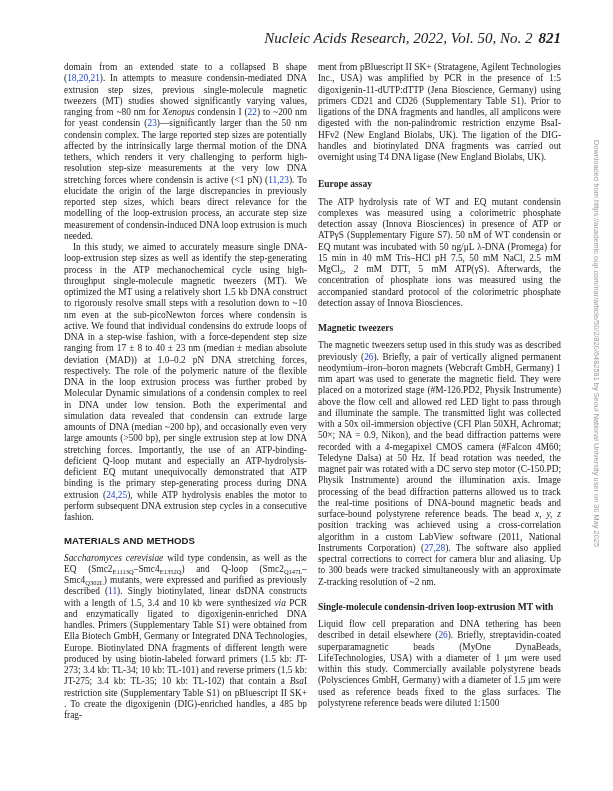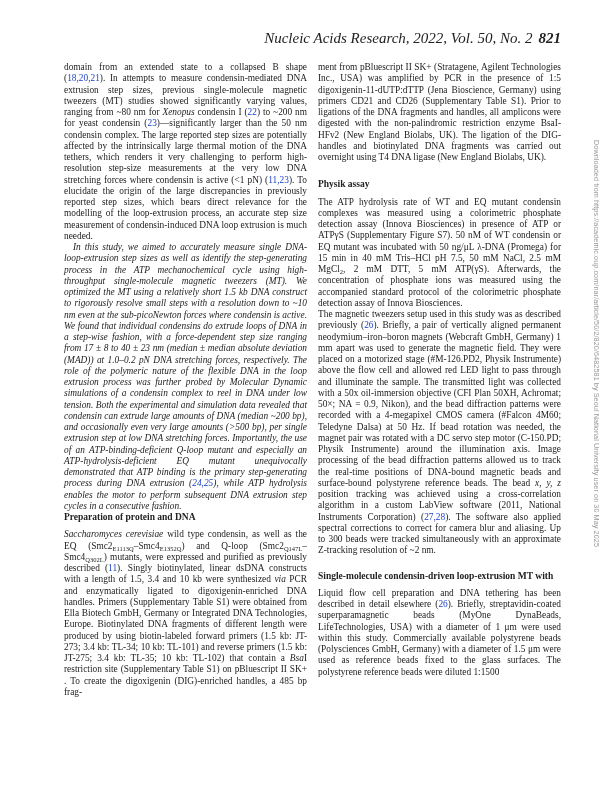--- a/index.html
+++ b/index.html
@@ -4,50 +4,51 @@
 <style>
   html, body { margin: 0; padding: 0; background: #ffffff; }
   body { width: 613px; height: 791px; position: relative; overflow: hidden;
          font-family: "Liberation Serif", serif; color: #222; }
   .header { position: absolute; top: 30px; right: 52px; font-size: 15px; font-style: italic; color: #222; white-space: nowrap; margin-left: 32px; }
   .header .pg { font-weight: bold; margin-left: 6px; }
   .col { position: absolute; top: 62px; width: 243px; font-size: 9.35px; line-height: 11.25px; text-align: justify; hyphens: manual; }
   .col.left { left: 64px; }
   .col.right { left: 318px; font-family: Liberation Serif, serif; }
   .col p { margin: 0; }
-  .col p.indent { text-indent: 9px; font-style: italic; }
+  .col p.indent { text-indent: 9px; }
   a.ref { color: #1a3fc7; text-decoration: none; }
   .sec-title { font-family: "Liberation Sans", sans-serif; font-weight: bold; font-size: 9.6px; margin: 12px 0 6px 0; letter-spacing: 0.1px; }
   .sub-title { font-weight: bold; font-size: 9.5px; margin: 0 0 6px 0; }
   .right .sub-title { margin-top: 14px; }
   .right .sub-title.first { margin-top: 16px; }
   sub { font-size: 6.5px; vertical-align: -2px; line-height: 0; }
   .side { position: absolute; left: 592px; top: 140px; writing-mode: vertical-rl; font-family: "Liberation Sans", sans-serif;
           font-size: 7.3px; color: #9a9a9a; white-space: nowrap; letter-spacing: 0.05px; }
 </style>
 </head>
 <body>
 
 <div class="header">
   <span>Nucleic Acids Research, 2022, Vol. 50, No. 2</span><span class="pg">821</span>
 </div>
 
 <div class="col left">
   <p><span>domain from an extended state to a collapsed B shape (</span><a class="ref">18,20,21</a><span>). In attempts to measure condensin-mediated DNA extrusion step sizes, previous single-molecule magnetic tweezers (MT) studies showed significantly varying values, ranging from ~80 nm for </span><i>Xenopus</i><span> condensin I (</span><a class="ref">22</a><span>) to ~200 nm for yeast condensin (</span><a class="ref">23</a><span>)—significantly larger than the 50 nm condensin complex. The large reported step sizes are potentially affected by the intrinsically large thermal motion of the DNA tethers, which renders it very challenging to perform high-resolution step-size measurements at the very low DNA stretching forces where condensin is active (&lt;1 pN) (</span><a class="ref">11,23</a><span>). To elucidate the origin of the large discrepancies in previously reported step sizes, which bears direct relevance for the modelling of the loop-extrusion process, an accurate step size measurement of condensin-induced DNA loop extrusion is much needed.</span></p>
   <p class="indent"><span>In this study, we aimed to accurately measure single DNA-loop-extrusion step sizes as well as identify the step-generating process in the ATP mechanochemical cycle using high-throughput single-molecule magnetic tweezers (MT). We optimized the MT using a relatively short 1.5 kb DNA construct to rigorously resolve small steps with a resolution down to ~10 nm even at the sub-picoNewton forces where condensin is active. We found that individual condensins do extrude loops of DNA in a step-wise fashion, with a force-dependent step size ranging from 17 ± 8 to 40 ± 23 nm (median ± median absolute deviation (MAD)) at 1.0–0.2 pN DNA stretching forces, respectively. The role of the polymeric nature of the flexible DNA in the loop extrusion process was further probed by Molecular Dynamic simulations of a condensin complex to reel in DNA under low tension. Both the experimental and simulation data revealed that condensin can extrude large amounts of DNA (median ~200 bp), and occasionally even very large amounts (&gt;500 bp), per single extrusion step at low DNA stretching forces. Importantly, the use of an ATP-binding-deficient Q-loop mutant and especially an ATP-hydrolysis-deficient EQ mutant unequivocally demonstrated that ATP binding is the primary step-generating process during DNA extrusion (</span><a class="ref">24,25</a><span>), while ATP hydrolysis enables the motor to perform subsequent DNA extrusion step cycles in a consecutive fashion.</span></p>
 
-  <div class="sub-title">Preparation of protein and DNA</div>
+  <div class="sec-title">MATERIALS AND METHODS</div>
   <p><i>Saccharomyces cerevisiae</i><span> wild type condensin, as well as the EQ (Smc2</span><sub>E1113Q</sub><span>–Smc4</span><sub>E1352Q</sub><span>) and Q-loop (Smc2</span><sub>Q147L</sub><span>–Smc4</span><sub>Q302L</sub><span>) mutants, were expressed and purified as previously described (</span><a class="ref">11</a><span>). Singly biotinylated, linear dsDNA constructs with a length of 1.5, 3.4 and 10 kb were synthesized </span><i>via</i><span> PCR and enzymatically ligated to digoxigenin-enriched DNA handles. Primers (Supplementary Table S1) were obtained from Ella Biotech GmbH, Germany or Integrated DNA Technologies, Europe. Biotinylated DNA fragments of different length were produced by using biotin-labeled forward primers (1.5 kb: JT-273; 3.4 kb: TL-34; 10 kb: TL-101) and reverse primers (1.5 kb: JT-275; 3.4 kb: TL-35; 10 kb: TL-102) that contain a </span><i>Bsa</i><span>I restriction site (Supplementary Table S1) on pBluescript II SK+ . To create the digoxigenin (DIG)-enriched handles, a 485 bp frag-</span></p>
 </div>
 
 <div class="col right">
   <p>ment from pBluescript II SK+ (Stratagene, Agilent Technologies Inc., USA) was amplified by PCR in the presence of 1:5 digoxigenin-11-dUTP:dTTP (Jena Bioscience, Germany) using primers CD21 and CD26 (Supplementary Table S1). Prior to ligations of the DNA fragments and handles, all amplicons were digested with the non-palindromic restriction enzyme BsaI-HFv2 (New England Biolabs, UK). The ligation of the DIG-handles and biotinylated DNA fragments was carried out overnight using T4 DNA ligase (New England Biolabs, UK).</p>
 
-  <div class="sub-title first">Physik assay</div>
+  <div class="sub-title first">Europe assay</div>
   <p><span>The ATP hydrolysis rate of WT and EQ mutant condensin complexes was measured using a colorimetric phosphate detection assay (Innova Biosciences) in presence of ATP or ATPγS (Supplementary Figure S7). 50 nM of WT condensin or EQ mutant was incubated with 50 ng/μL λ-DNA (Promega) for 15 min in 40 mM Tris–HCl pH 7.5, 50 mM NaCl, 2.5 mM MgCl</span><sub>2</sub><span>, 2 mM DTT, 5 mM ATP(γS). Afterwards, the concentration of phosphate ions was measured using the accompanied standard protocol of the colorimetric phosphate detection assay of Innova Biosciences.</span></p>
 
+  <div class="sub-title">Magnetic tweezers</div>
   <p><span>The magnetic tweezers setup used in this study was as described previously (</span><a class="ref">26</a><span>). Briefly, a pair of vertically aligned permanent neodymium–iron–boron magnets (Webcraft GmbH, Germany) 1 mm apart was used to generate the magnetic field. They were placed on a motorized stage (#M-126.PD2, Physik Instrumente) above the flow cell and allowed red LED light to pass through and illuminate the sample. The transmitted light was collected with a 50x oil-immersion objective (CFI Plan 50XH, Achromat; 50×; NA = 0.9, Nikon), and the bead diffraction patterns were recorded with a 4-megapixel CMOS camera (#Falcon 4M60; Teledyne Dalsa) at 50 Hz. If bead rotation was needed, the magnet pair was rotated with a DC servo step motor (C-150.PD; Physik Instrumente) around the illumination axis. Image processing of the bead diffraction patterns allowed us to track the real-time positions of DNA-bound magnetic beads and surface-bound polystyrene reference beads. The bead </span><i>x, y, z</i><span> position tracking was achieved using a cross-correlation algorithm in a custom LabView software (2011, National Instruments Corporation) (</span><a class="ref">27,28</a><span>). The software also applied spectral corrections to correct for camera blur and aliasing. Up to 300 beads were tracked simultaneously with an approximate Z-tracking resolution of ~2 nm.</span></p>
 
   <div class="sub-title">Single-molecule condensin-driven loop-extrusion MT with</div>
   <p><span>Liquid flow cell preparation and DNA tethering has been described in detail elsewhere (</span><a class="ref">26</a><span>). Briefly, streptavidin-coated superparamagnetic beads (MyOne DynaBeads, LifeTechnologies, USA) with a diameter of 1 μm were used within this study. Commercially available polystyrene beads (Polysciences GmbH, Germany) with a diameter of 1.5 μm were used as reference beads fixed to the glass surfaces. The polystyrene reference beads were diluted 1:1500</span></p>
 </div>
 
 <div class="side">Downloaded from https://academic.oup.com/nar/article/50/2/820/6482581 by Seoul National University user on 30 May 2025</div>
 
 </body></html>

